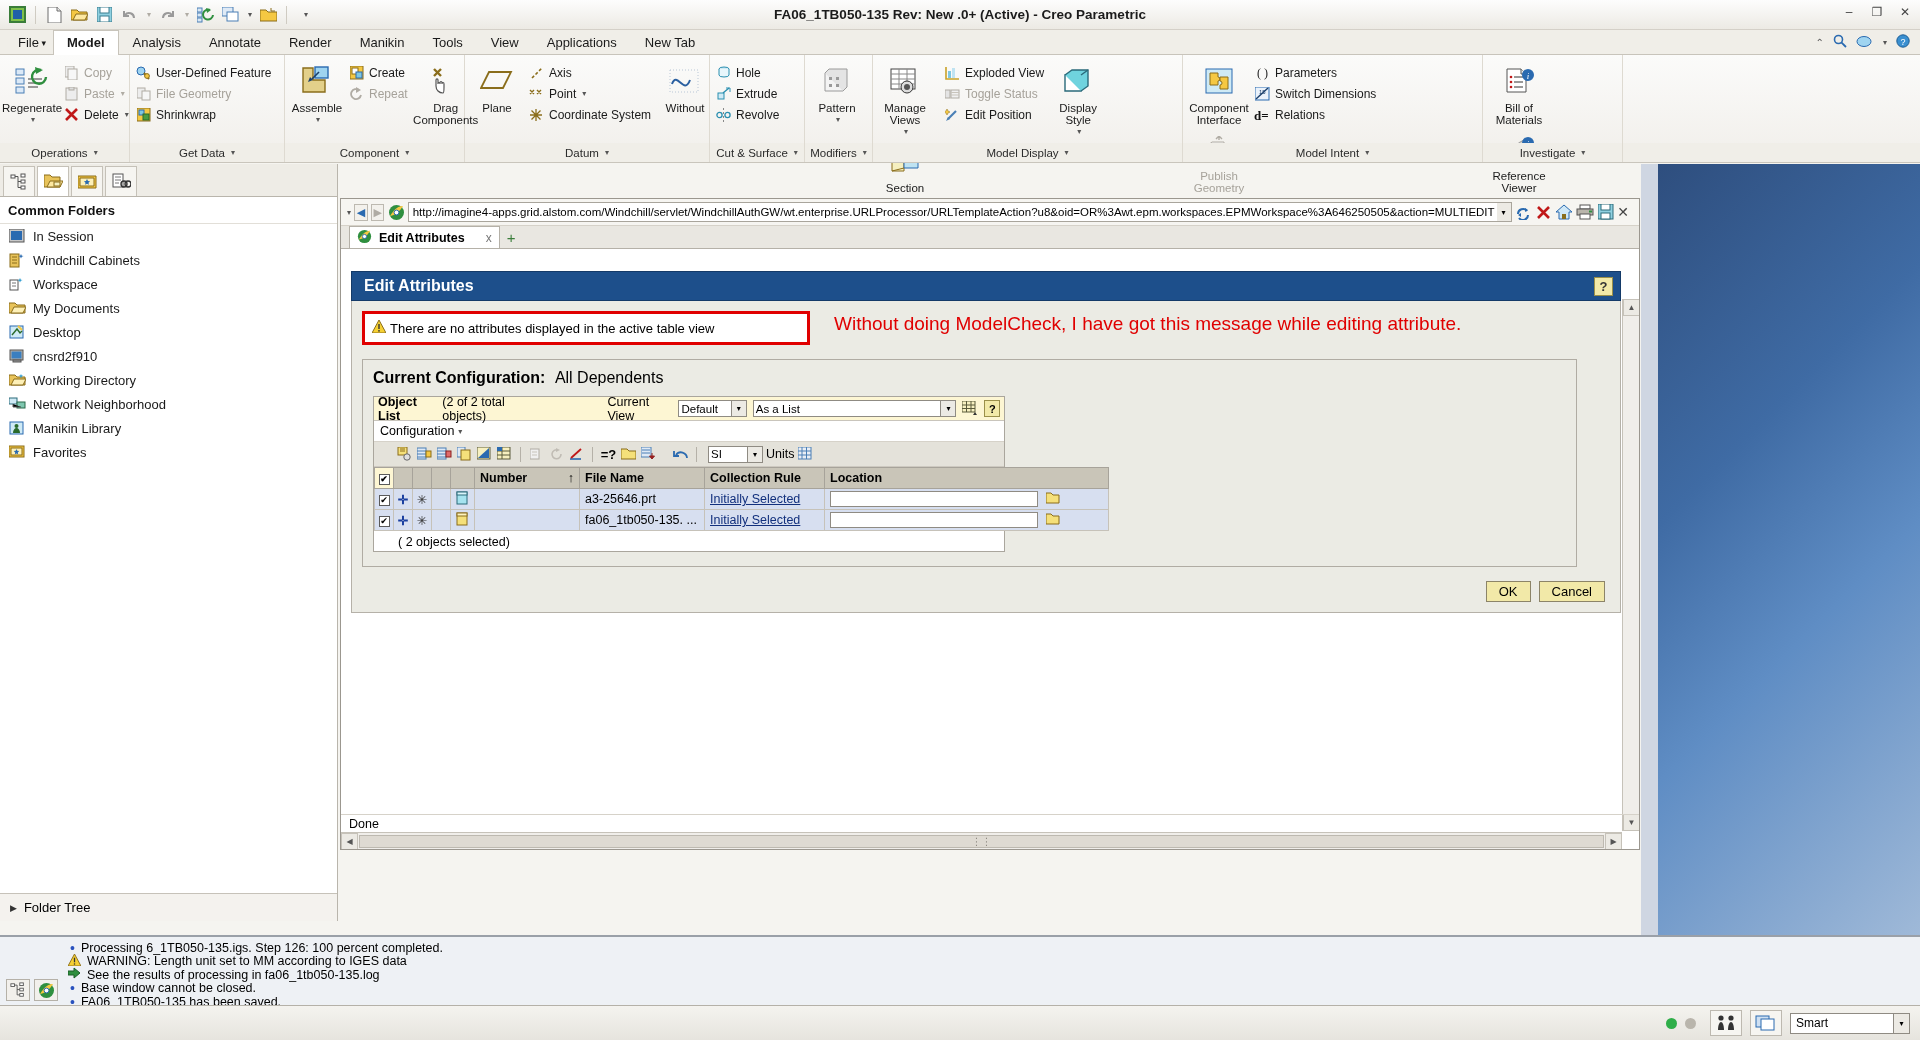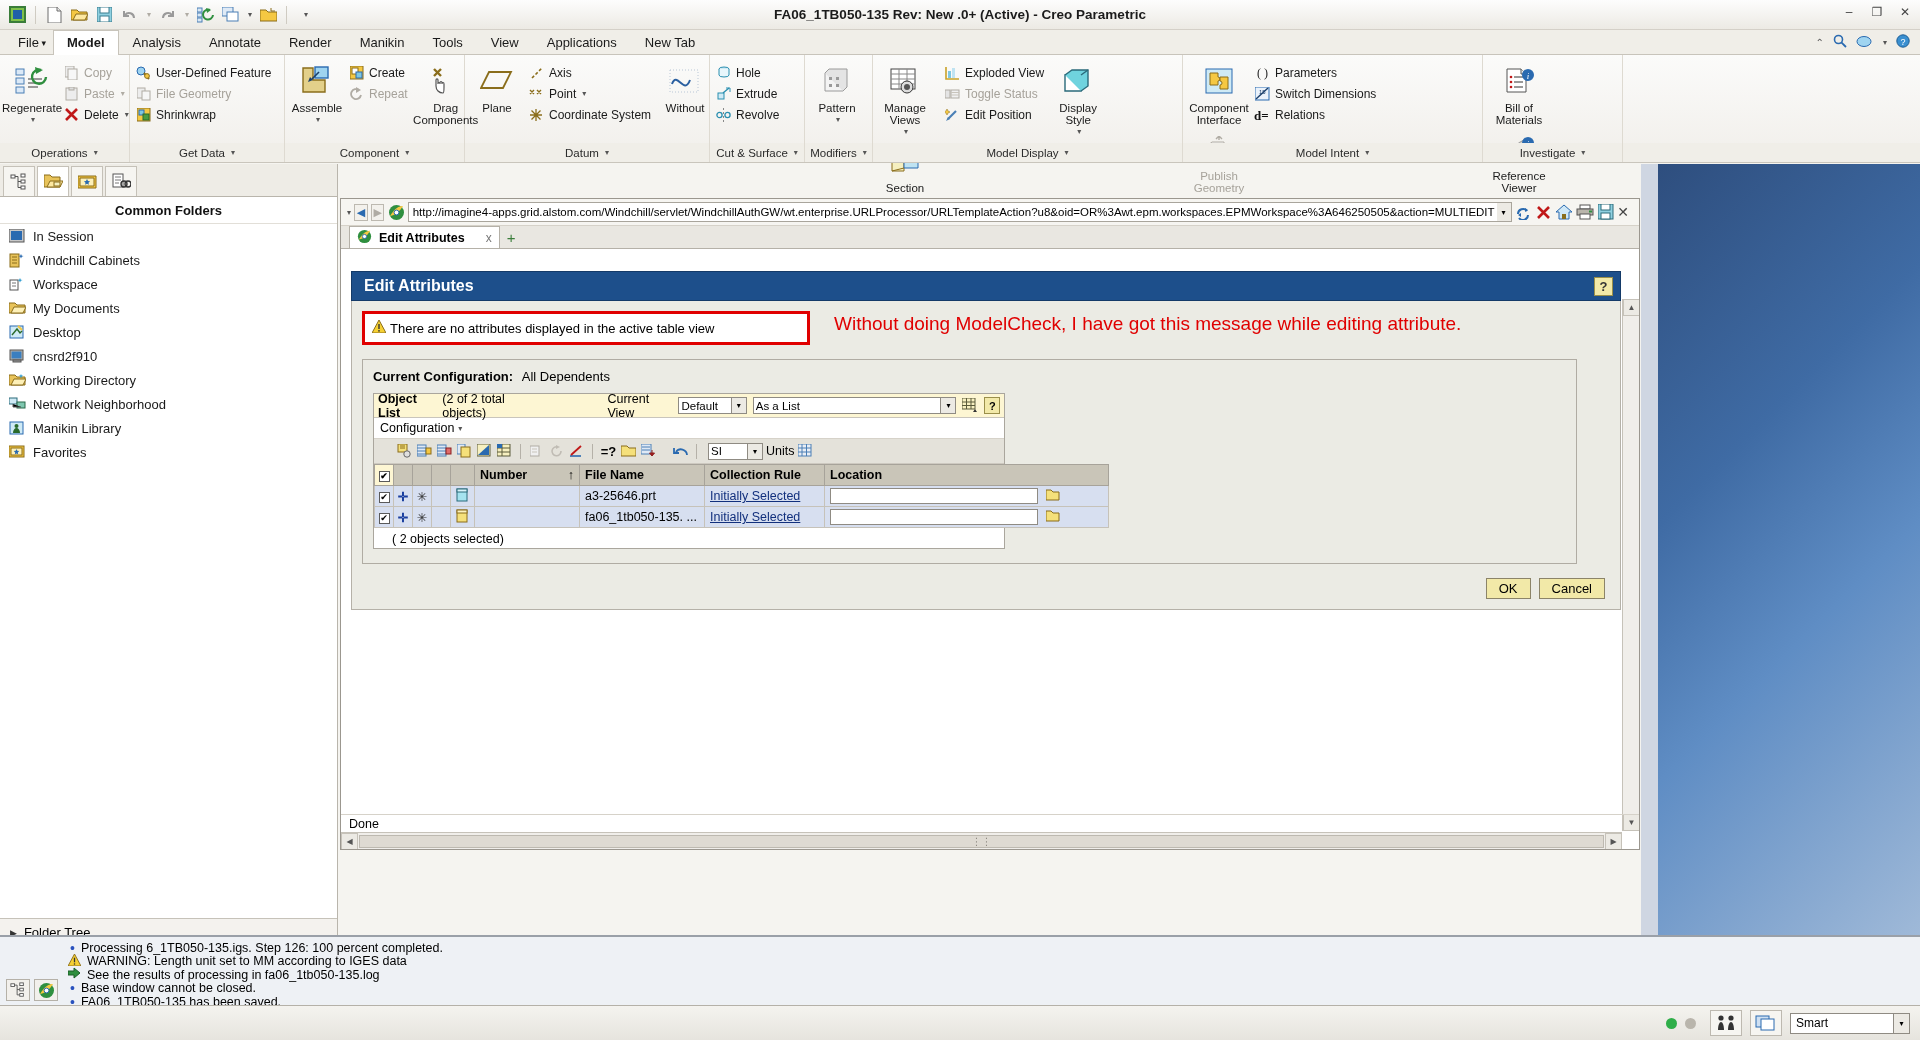--- a/index.html
+++ b/index.html
@@ -75,22 +75,22 @@
     display:flex; background:#f0eee8; border-bottom:1px solid #c9c5bc;
     font-size:11.5px;
   }
   .glabel {
     display:flex; align-items:center; justify-content:center;
     border-right:1px solid #dedad1; color:#2b2b2b; gap:4px;
   }
 
   
   .leftpane {
-    position:absolute; top:164px; left:0; width:338px; bottom:94px;
-    background:#fff; border-right:1px solid #b9b5ac;text-align:center;
+    position:absolute; top:164px; left:0; width:338px; bottom:119px;
+    background:#fff; border-right:1px solid #b9b5ac;
   }
   .navtabs { display:flex; height:33px; background:#eeece6; border-bottom:1px solid #b9b5ac; padding-left:3px; align-items:flex-end;}
   .navtab { width:32px; height:30px; display:flex; align-items:center; justify-content:center; border:1px solid #c5c1b8; border-bottom:none; background:#f6f5f1; margin-right:2px;}
   .navtab.active { background:#fff; }
   .cf-head { font-weight:bold; font-size:13px; padding:6px 8px 5px 8px; color:#111; border-bottom:1px solid #e2dfd8;}
   .cf-item { display:flex; align-items:center; gap:7px; padding:3px 8px; font-size:13px; color:#1a1a1a;}
   .cf-item .gl { width:18px; height:18px; display:flex; align-items:center; justify-content:center; }
   .foldertree {
     position:absolute; left:0; bottom:0; width:337px; height:28px;
     border-top:1px solid #c6c2b9; background:#f4f2ee;
@@ -130,21 +130,21 @@
      display:flex; align-items:center; justify-content:center; font-size:13px;}
   .dlg-body { background:#ebebe4; border:1px solid #b5b1a8; border-top:none; padding:10px; }
   .msgbar {
     background:#fff; border:3px solid #e00000; height:34px; width:448px;
     display:flex; align-items:center; gap:4px; padding-left:7px; font-size:13px;
   }
   .msgrow { display:flex; align-items:flex-start; }
   .annot { color:#e00000; font-size:19px; line-height:25px; padding-left:24px; max-width:660px;}
 
   .panel { border:1px solid #b0aca3; background:#ebebe4; margin-top:14px; width:1215px; padding:9px 10px 14px 10px;}
-  .curcfg { font-size:13px; font-weight:bold; margin-bottom:9px;}
+  .curcfg { font-size:16px; font-weight:bold; margin-bottom:9px;}
   .curcfg span.v { font-weight:normal; margin-left:5px;}
   .olist { border:1px solid #aaa69d; background:#fff; width:632px;}
   .olist-head {
     background:#fdf6d3; border-bottom:1px solid #c9c5bc; height:24px;
     display:flex; align-items:center; padding:0 4px; font-size:12.5px; gap:6px;
   }
   .olist-head b { font-weight:bold; }
   .sel { height:17px; border:1px solid #8f8b83; background:#fff; font-size:11.5px;
      display:flex; align-items:center; padding:0 2px; position:relative;}
   .sel .ar { position:absolute; right:0; top:0; bottom:0; width:15px; background:#eceae4;
@@ -160,21 +160,21 @@
     padding:2px 5px; height:21px; font-size:12.5px;
   }
   table.grid th.chk { background:#fdf6d3; width:19px; text-align:center; padding:0;}
   table.grid th.narrow { width:13px; padding:0; background:#c9c5b8;}
   table.grid td { border:1px solid #c6c2b9; padding:1px 5px; height:21px; background:#d7dff0;}
   table.grid td.chk { text-align:center; width:19px; padding:0; }
   .cbox { width:11px; height:11px; border:1px solid #5a5a5a; background:#fff; display:inline-flex;
           align-items:center; justify-content:center; font-size:9px; line-height:9px; }
   .lnk { color:#12307d; text-decoration:underline; }
   .locfield { width:208px; height:16px; border:1px solid #8f8b83; background:#fff; display:inline-block; vertical-align:middle;}
-  .objsel { font-size:12.5px; padding:4px 0 2px 18px;}
+  .objsel { font-size:12.5px; padding:4px 0 2px 24px;}
   .dlgbtns { margin-top:14px; display:flex; justify-content:flex-end; gap:8px; width:1243px;}
   .btn { background:#f2e9a8; border:1px solid #8c8468; font-size:13px; padding:2px 12px; min-width:42px; text-align:center;}
 
   
   .vscroll { position:absolute; right:0; top:50px; bottom:18px; width:17px; background:#f0eeea; border-left:1px solid #c6c2b9;}
   .hscroll { position:absolute; left:0; right:17px; bottom:0; height:17px; background:#f0eeea; border-top:1px solid #c6c2b9; display:flex; align-items:center;}
   .sbtn { width:17px; height:17px; background:#eceae4; border:1px solid #c6c2b9; display:flex; align-items:center; justify-content:center; font-size:8px; color:#555;}
   .sthumb { height:13px; background:#dedad2; border:1px solid #bdb9b0; flex:1; margin:0 1px; display:flex; align-items:center; justify-content:center; color:#8d8981; font-size:10px;}
   .statusline { position:absolute; left:0; right:0; bottom:17px; height:18px; font-size:12.5px; padding-left:8px; display:flex; align-items:center; border-top:1px solid #d6d2c9;}
 

